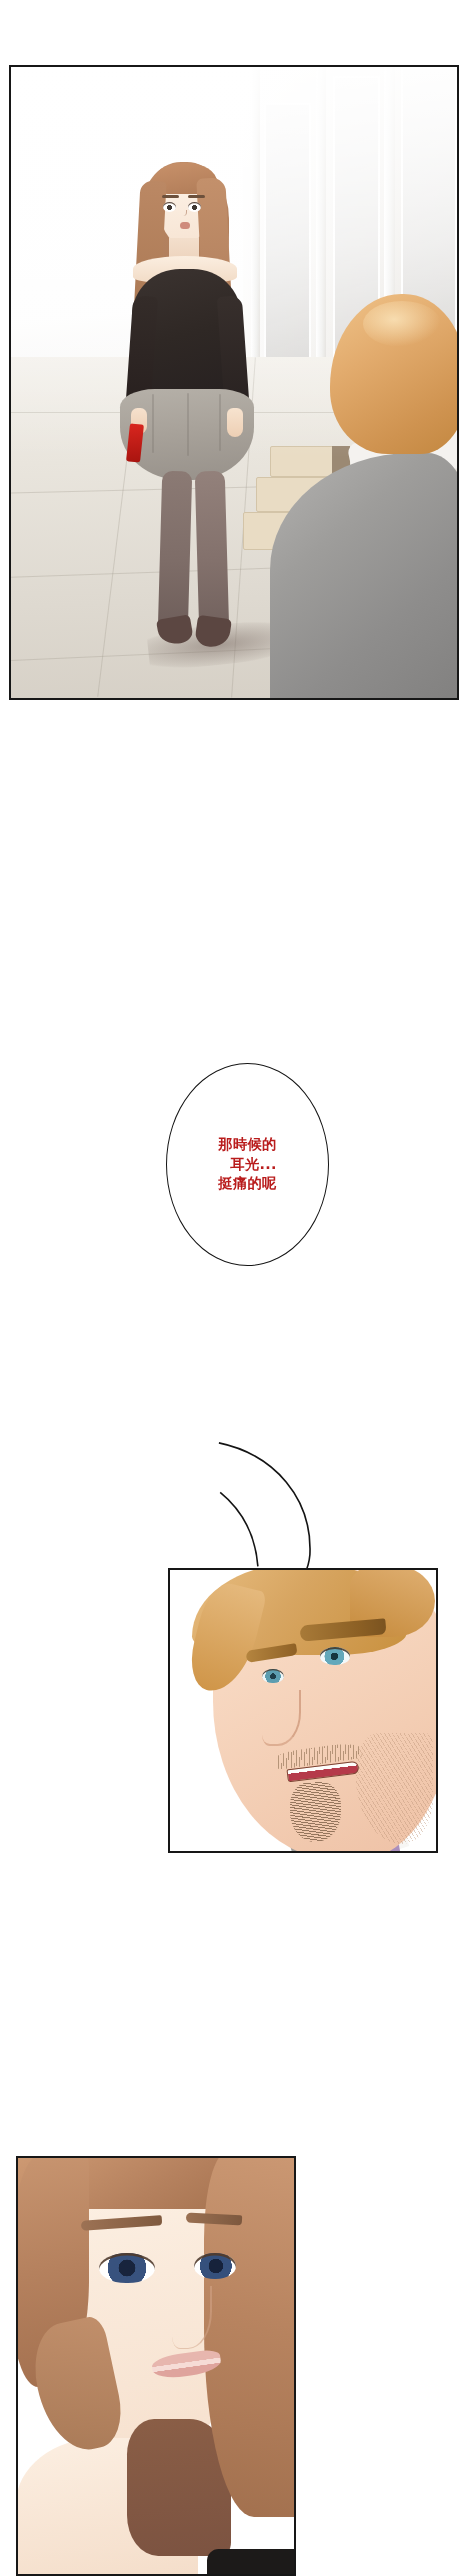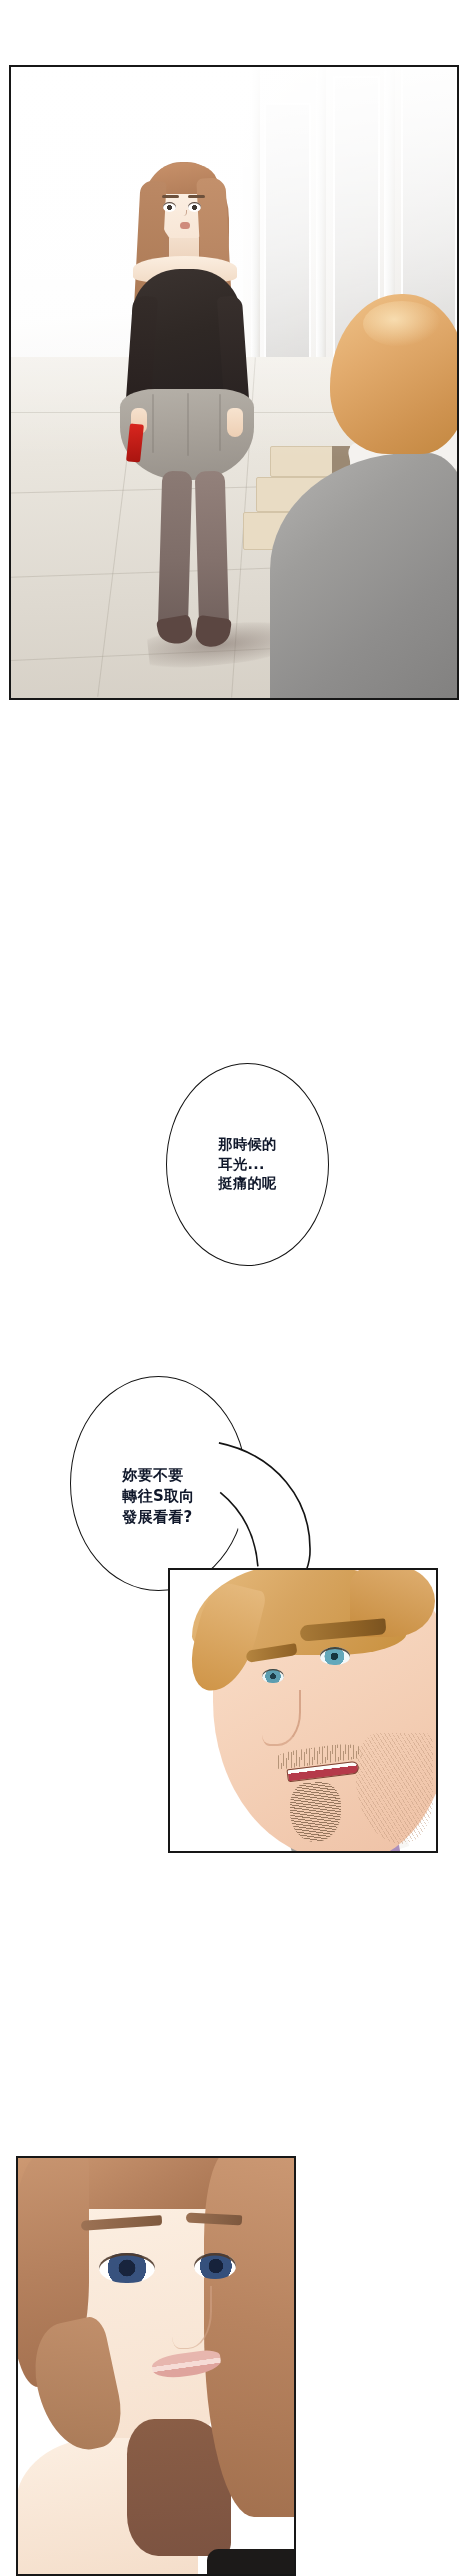--- a/index.html
+++ b/index.html
@@ -192,21 +192,21 @@
     background:linear-gradient(140deg,#b4b3b1 0%,#9e9d9b 32%,#8e8d8c 64%,#807f7e 100%);
     border-radius:70% 22% 0 0/46% 30% 0 0;
   }
 
   
   .bubble {
     position:absolute; background:#ffffff; border:1.6px solid #141414;
     border-radius:50%; display:flex; align-items:center; justify-content:center;
   }
   .bubble-text {
-    text-align:left; color:#0f172a; font-weight:700; line-height:1.38;
+    text-align:right; color:#b91c1c; font-weight:700; line-height:1.38;
     font-family:"DejaVu Sans","Liberation Sans",sans-serif;
     white-space:pre-line; letter-spacing:0.3px;
   }
   #bubble-memory { left:166px; top:1063px; width:163px; height:203px; }
   #bubble-memory .bubble-text { font-size:14.3px; }
 
   #bubble-proposal { left:70px; top:1376px; width:177px; height:215px; }
   #bubble-proposal .bubble-text { font-size:15px; padding-top:26px; }
 
   .bubble-tail { position:absolute; overflow:visible; }
@@ -460,25 +460,20 @@
       <div class="m-hair-shine"></div>
     </div>
   </div>
 
   <div class="bubble" id="bubble-memory">
     <div class="bubble-text">那時候的
 耳光...
 挺痛的呢</div>
   </div>
 
-  <div class="bubble" id="bubble-proposal">
-    <div class="bubble-text">妳要不要
-轉往S取向
-發展看看?</div>
-  </div>
   <svg class="bubble-tail" style="left:215px;top:1439px;width:143px;height:169px;" viewBox="0 0 220 260">
     <path d="M6 6 C 92 24, 150 92, 146 178 C 142 222, 108 248, 62 254" fill="#ffffff" stroke="#141414" stroke-width="2.5"></path>
     <path d="M8 82 C 40 108, 62 146, 66 196" fill="#ffffff" stroke="#141414" stroke-width="2.5"></path>
   </svg>
 
   <div class="panel" id="panel-man-face">
     <div class="m2-bg"></div>
     <div class="m2-jacket"></div>
     <div class="m2-shirt"></div>
     <div class="m2-tie"></div>

